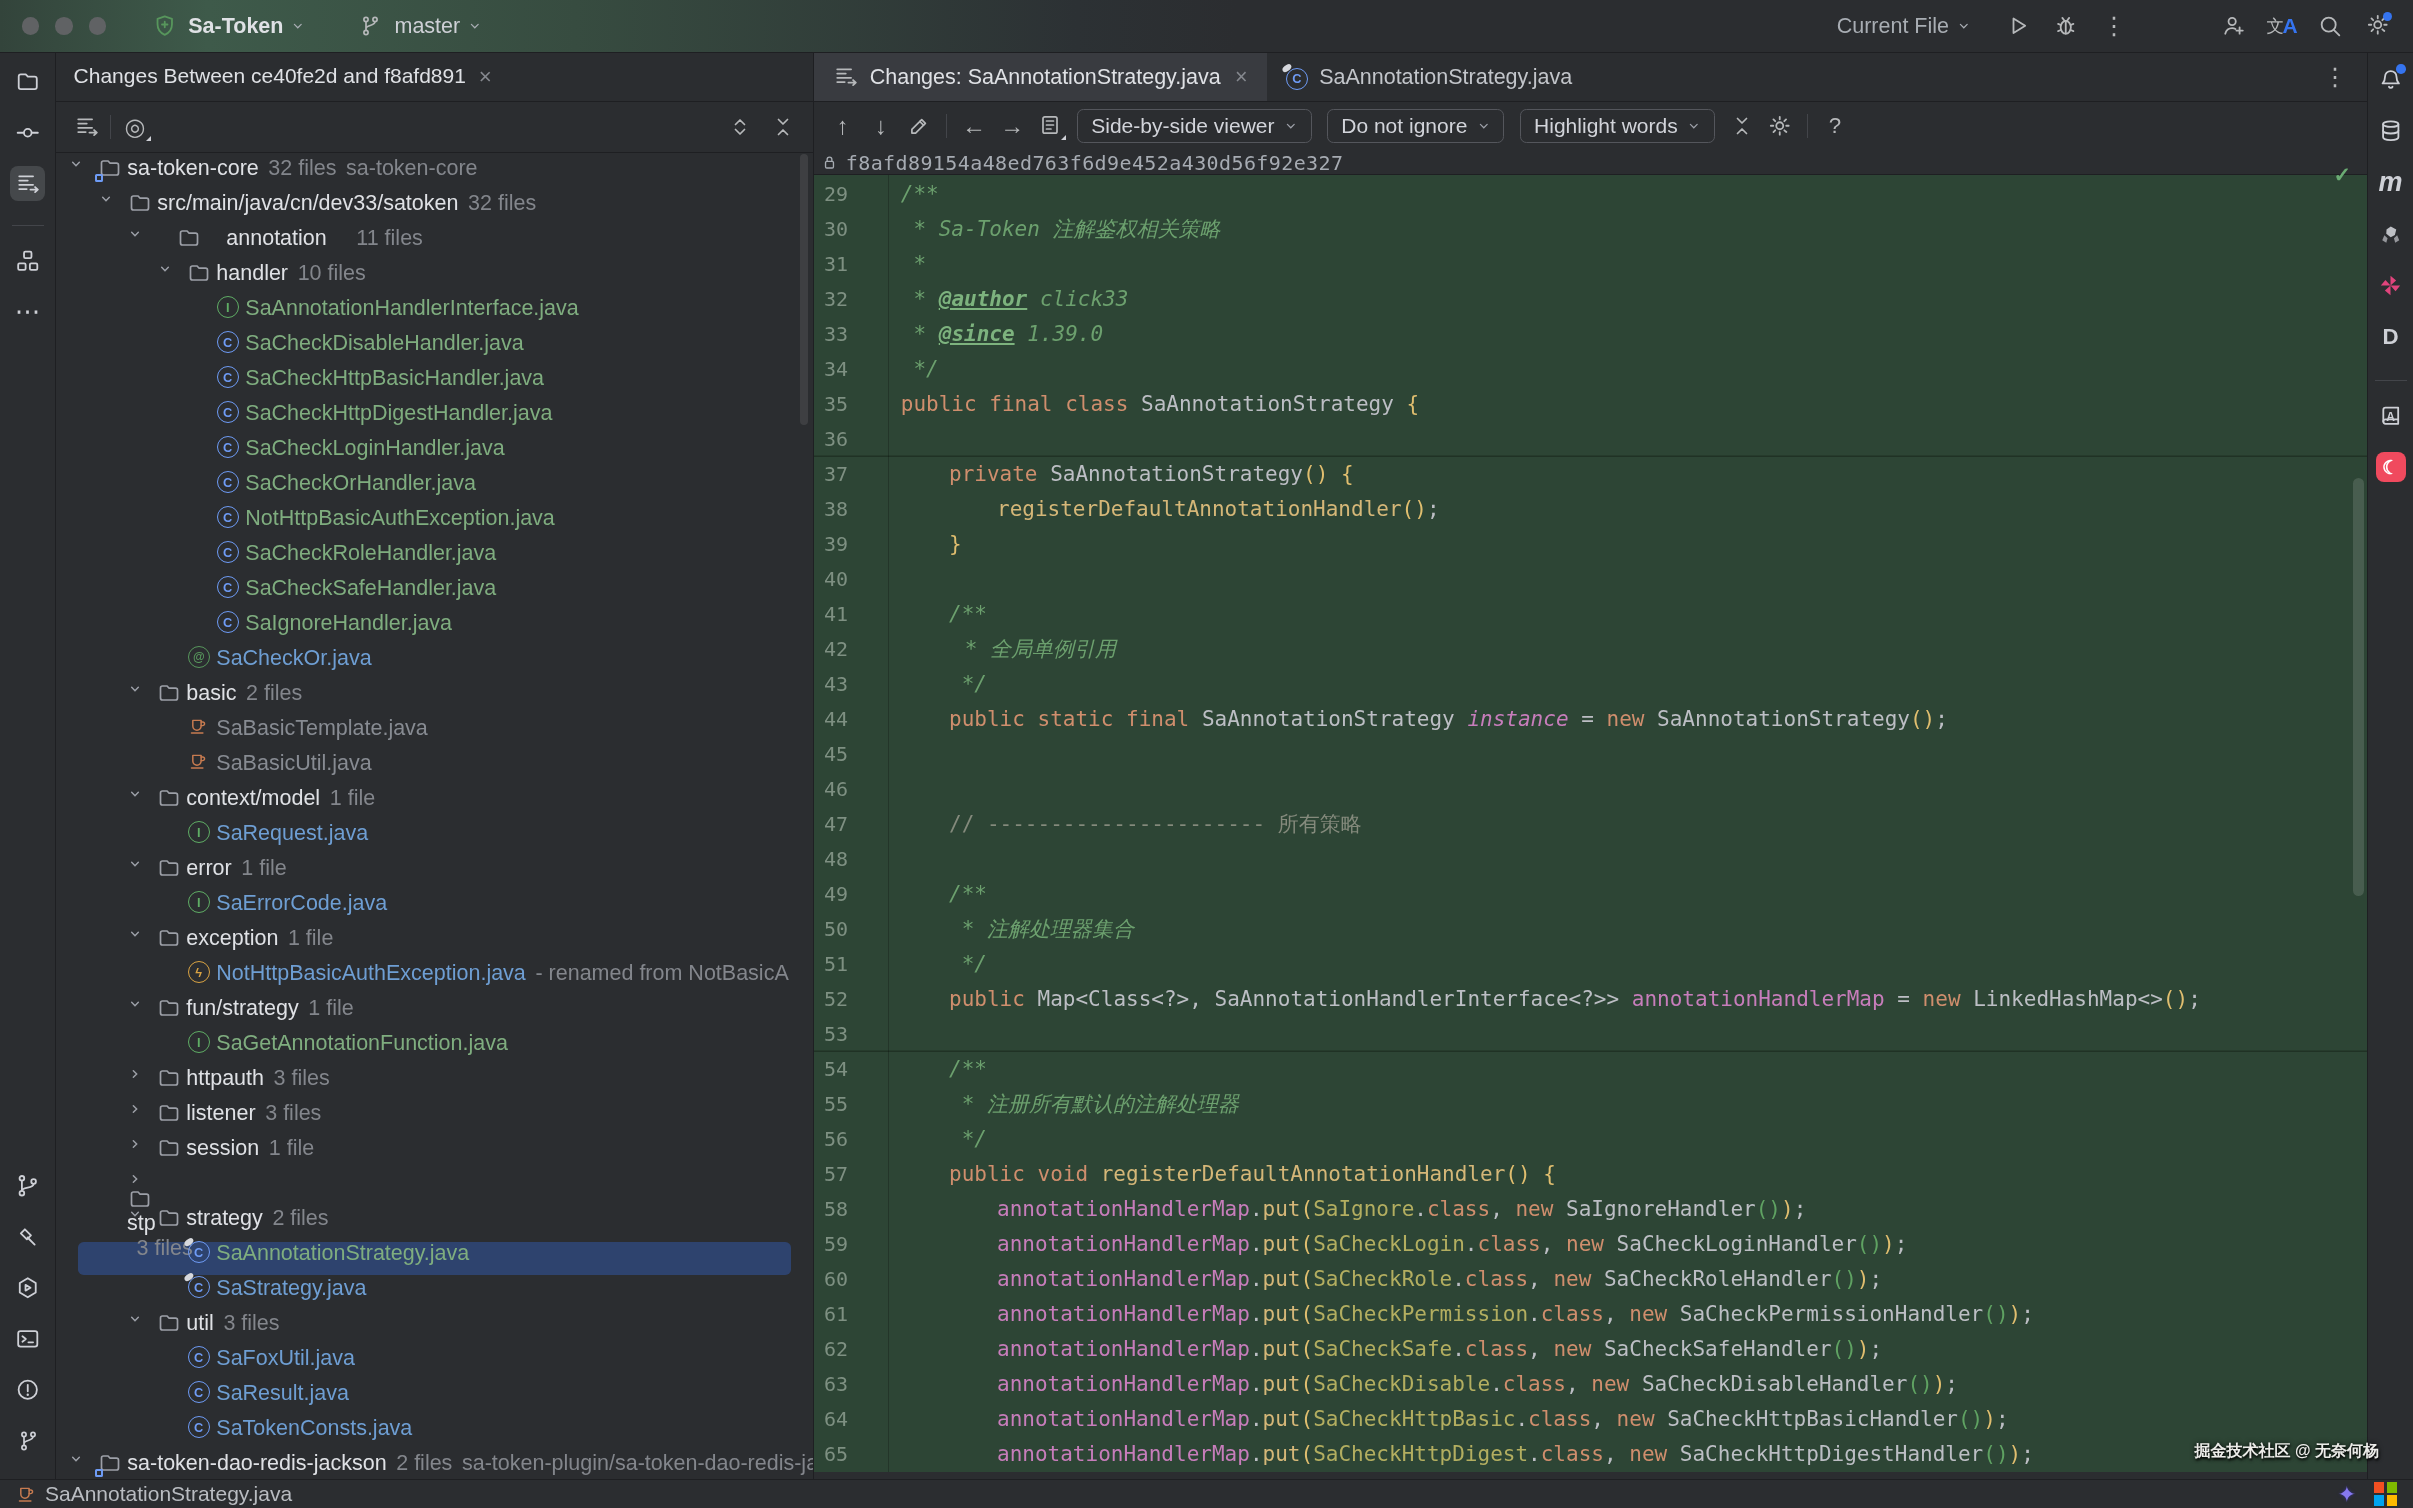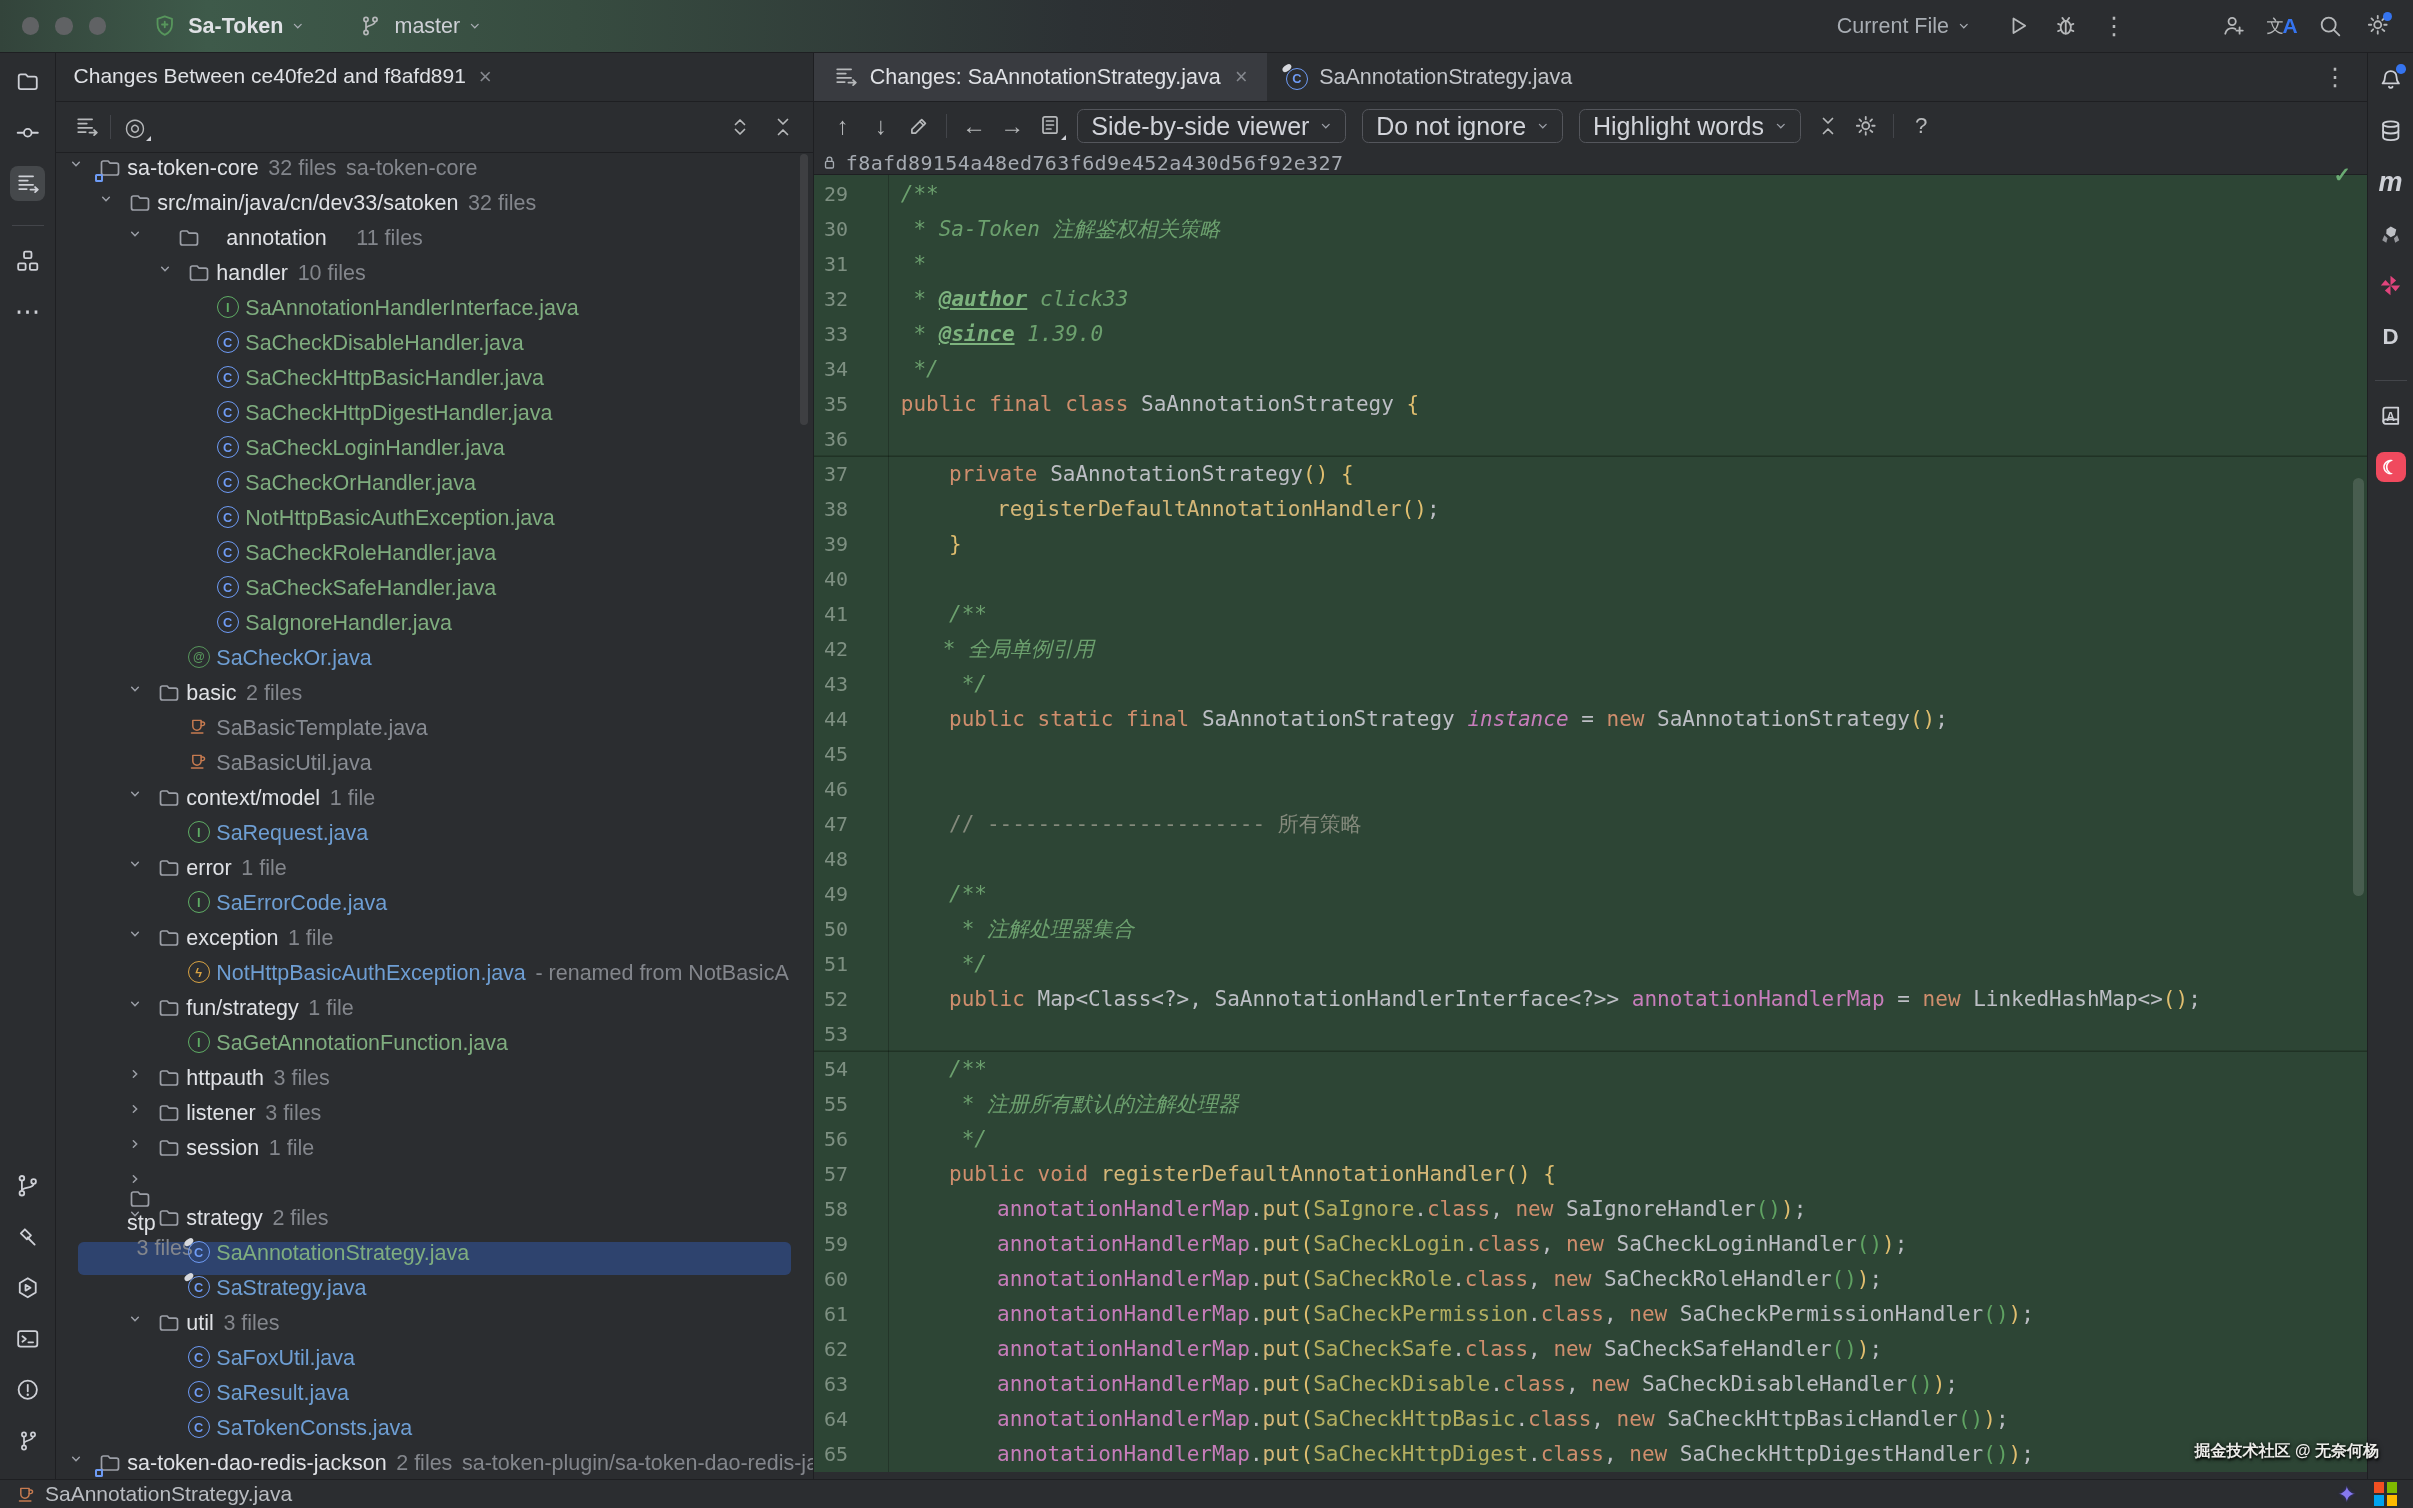--- a/index.html
+++ b/index.html
@@ -78,21 +78,21 @@
   
   .diff{position:absolute;left:814px;top:53px;width:1553px;bottom:29px;background:var(--panel-bg)}
   .etabs{height:49px;border-bottom:0.8px solid var(--border-dark);display:flex;align-items:stretch;position:relative}
   .etab{display:flex;align-items:center;gap:11.2px;padding:0 19px;font-size:21.5px;color:#C2C5CA}
   .etab.active{background:#393B40;color:var(--ui-text)}
   .etab .close{color:#85888E;font-size:21.5px;margin-left:3.2px}
   .etab-kebab{position:absolute;right:16px;top:0;height:100%;display:flex;align-items:center;color:#B6B8BA}
 
   .dtoolbar{height:48px;display:flex;align-items:center;padding-left:11.2px;gap:3.2px;color:#CED0D6}
   .dtoolbar .tbi{width:35px;height:35px}
-  .dd{display:flex;align-items:center;gap:9.6px;height:34px;border:1.2px solid #54565C;border-radius:6.4px;padding:0 12.8px;margin:0 6.4px;font-size:25px;color:#D2D4DA}
+  .dd{display:flex;align-items:center;gap:9.6px;height:34px;border:1.2px solid #54565C;border-radius:6.4px;padding:0 12.8px;margin:0 6.4px;font-size:21px;color:#D2D4DA}
   .dd .chevsm{color:#9DA0A8;display:flex}
   .hashrow{height:25.5px;display:flex;align-items:center;gap:6.4px;padding-left:6.4px;color:#A6ABB2}
   .hash{font-family:"DejaVu Sans Mono",monospace;font-size:20px;letter-spacing:0.4px}
 
   .code{position:absolute;left:0;right:0;top:121px;height:1298px;background:var(--editor-added-bg);border-top:0.8px solid var(--border-dark);overflow:hidden;padding-top:1.6px}
   .gutline{position:absolute;left:74px;top:0;bottom:0;width:0.8px;background:rgba(0,0,0,.22)}
   .cl{display:flex;height:35px;align-items:center}
   .cl.sep{box-shadow:inset 0 -1.6px 0 rgba(10,14,10,.35)}
   .ln{width:74px;flex:none;text-align:right;padding-right:40px;font-family:"DejaVu Sans Mono",monospace;font-size:20px;color:var(--gutter-text)}
   .ct{white-space:pre;font-family:"DejaVu Sans Mono",monospace;font-size:21px;color:var(--plain)}
@@ -872,21 +872,21 @@
         <div class="cl">
           <span class="ln">40</span>
           <span class="ct" style="padding-left: 12.8px;"></span>
         </div>
         <div class="cl">
           <span class="ln">41</span>
           <span class="ct" style="padding-left: 61px;"><span class="tk-d">/**</span></span>
         </div>
         <div class="cl">
           <span class="ln">42</span>
-          <span class="ct" style="padding-left: 42px; text-align: center;"><span class="tk-d"> * 全局单例引用</span></span>
+          <span class="ct" style="padding-left: 64px; text-align: center;"><span class="tk-d"> * 全局单例引用</span></span>
         </div>
         <div class="cl">
           <span class="ln">43</span>
           <span class="ct" style="padding-left: 61px;"><span class="tk-d"> */</span></span>
         </div>
         <div class="cl">
           <span class="ln">44</span>
           <span class="ct" style="padding-left: 61px;"><span class="tk-k">public static final </span><span class="tk-t">SaAnnotationStrategy </span><span class="tk-fi">instance</span><span class="tk-p"> = </span><span class="tk-k">new </span><span class="tk-t">SaAnnotationStrategy</span><span class="tk-y">()</span><span class="tk-p">;</span></span>
         </div>
         <div class="cl">

